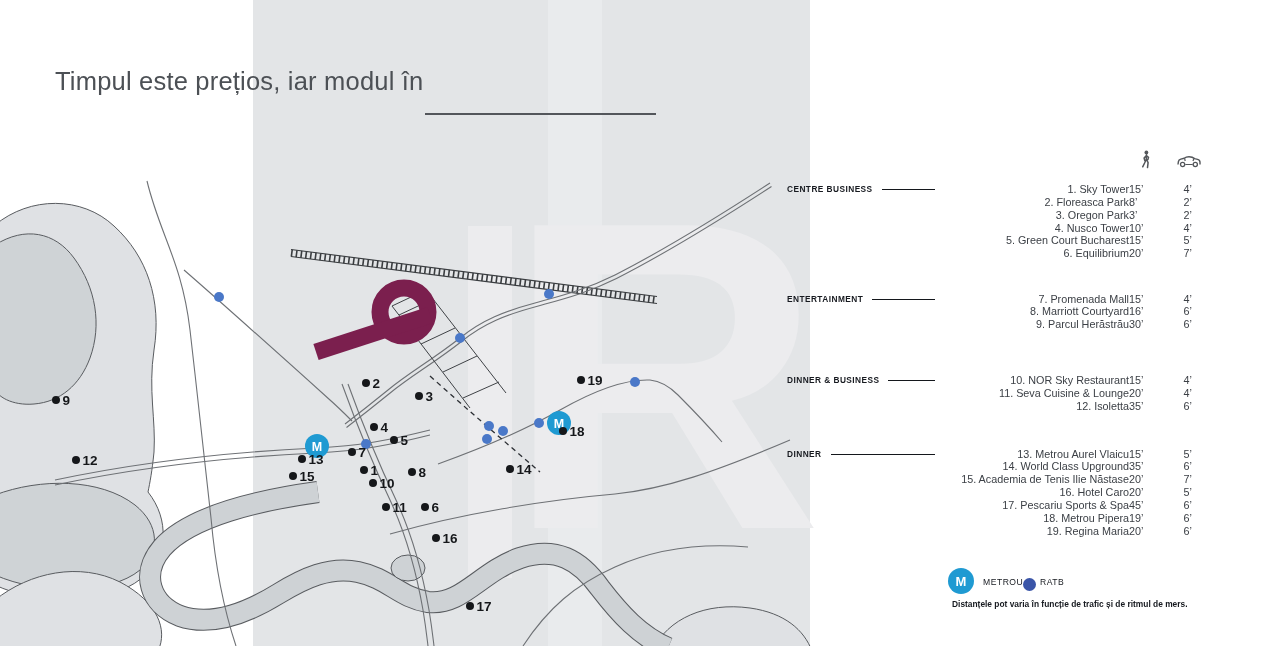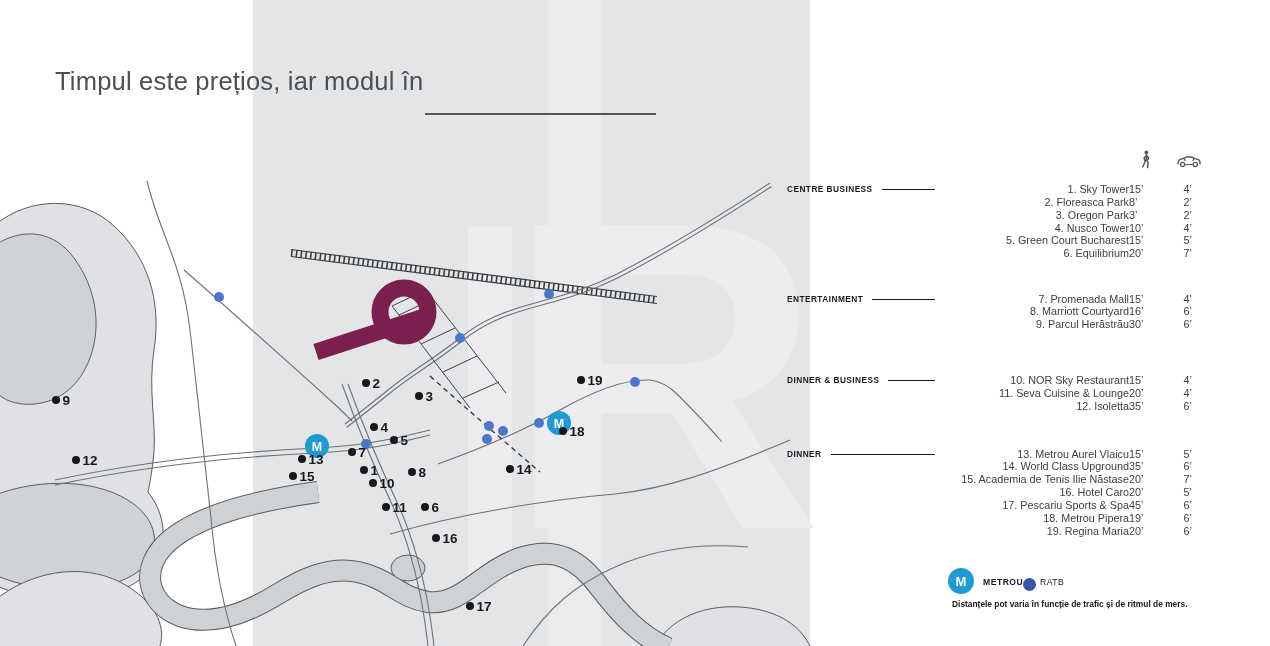--- a/index.html
+++ b/index.html
@@ -28,21 +28,21 @@
   .sec-line{flex:1;height:0;border-top:1.5px solid #14171c;margin-left:9px;margin-top:1px;}
   .sec-list{position:absolute;left:166px;top:0;}
   .row{display:flex;height:12.85px;line-height:12.85px;font-size:10.8px;color:#3c4046;}
   .row .poi{width:176px;white-space:nowrap;text-align:right;}
   .row .walk{width:30px;text-align:left;}
   .row .drive{width:33px;text-align:right;}
   
   #legend-metro-circle{position:absolute;left:948px;top:568px;width:26px;height:26px;border-radius:50%;
       background:var(--metro-blue,#1f9ad2);color:#fff;font-weight:700;font-size:13px;
       display:flex;align-items:center;justify-content:center;}
-  #legend-metro-label{position:absolute;left:983px;top:577px;font-size:8.6px;font-weight:700;
+  #legend-metro-label{position:absolute;left:983px;top:577px;font-size:8.6px;font-weight:400;
       letter-spacing:.5px;color:#16191f;}
   #legend-ratb-dot{position:absolute;left:1023px;top:578px;width:13px;height:13px;border-radius:50%;
       background:var(--ratb-legend,#3a55a8);}
   #legend-ratb-label{position:absolute;left:1040px;top:577px;font-size:8.6px;font-weight:400;
       letter-spacing:.5px;color:#16191f;}
   #disclaimer{position:absolute;left:952px;top:599px;font-size:8.4px;font-weight:700;color:#16191f;}
   
   #map{position:absolute;left:0;top:0;}
   .road{fill:none;stroke:#6e7175;stroke-width:1.1px;}
   .grid-line{fill:none;stroke:#3f4246;stroke-width:1px;}

